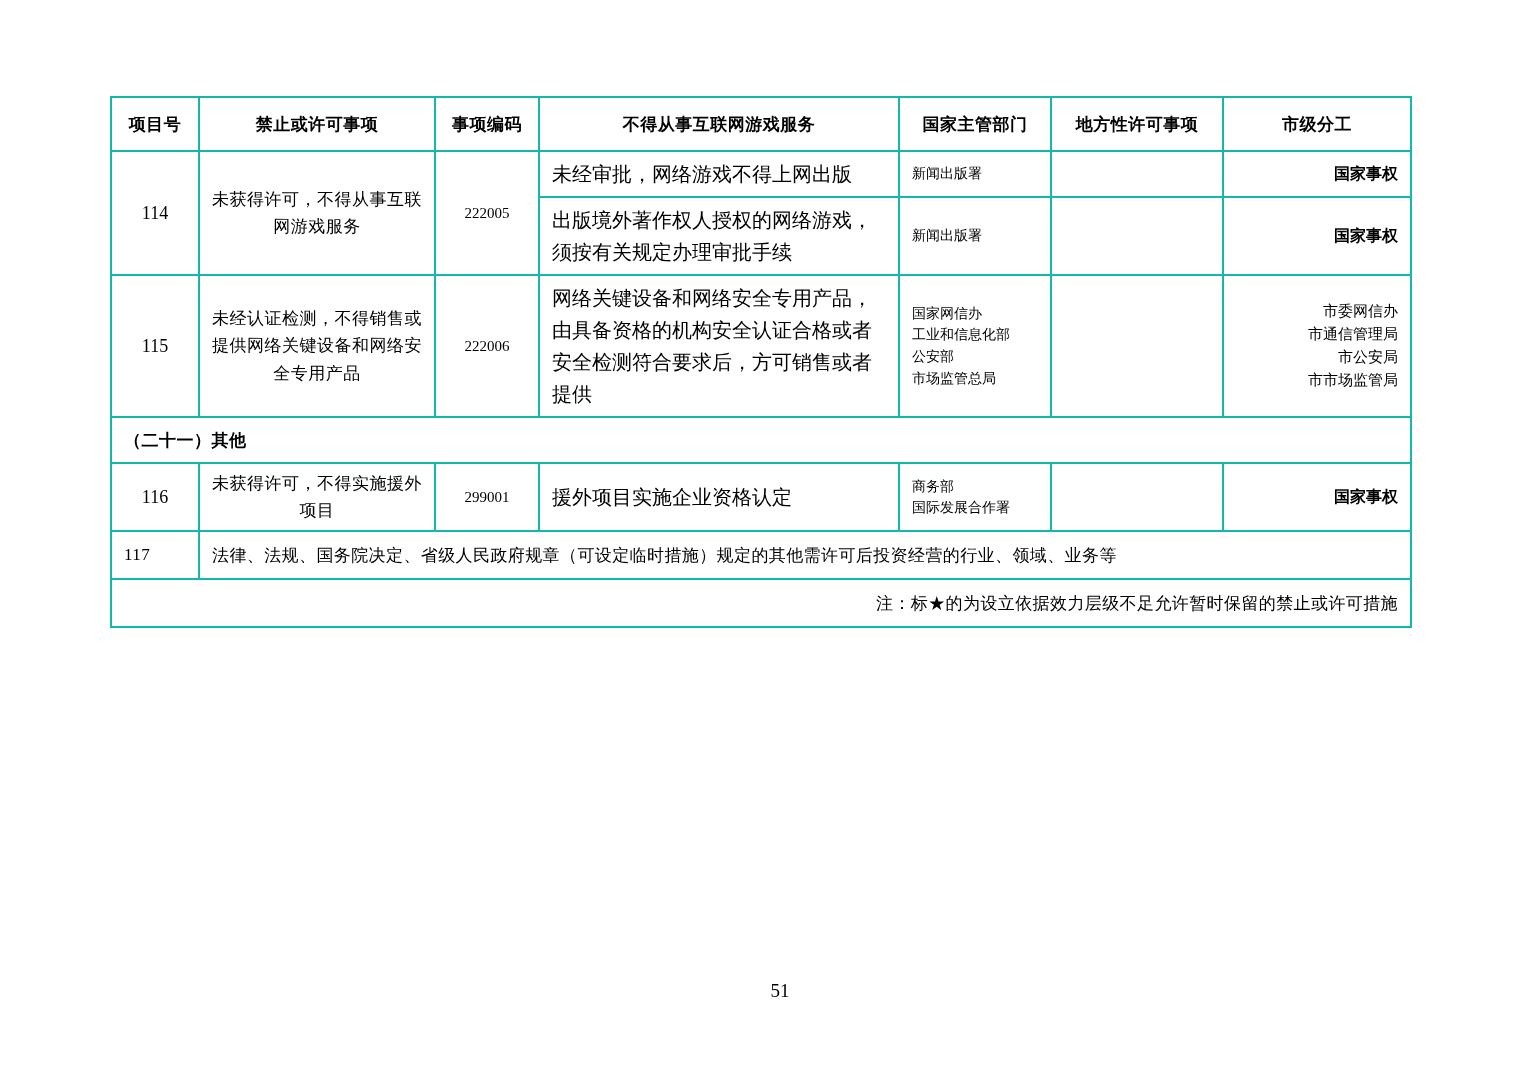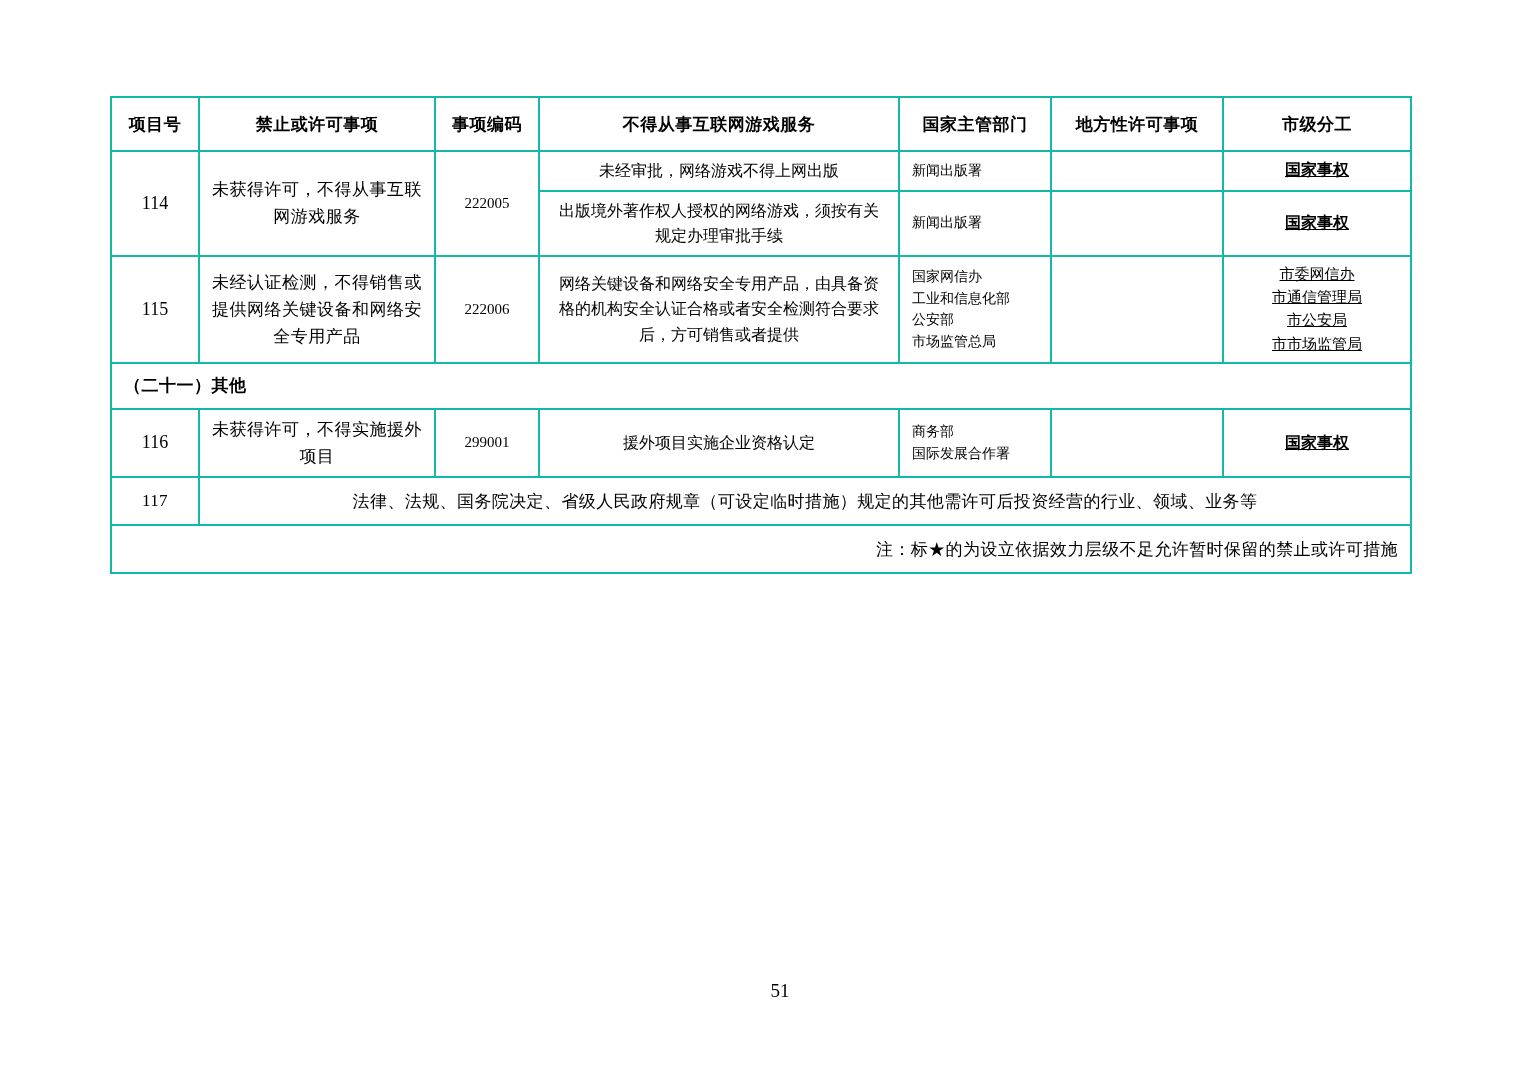--- a/index.html
+++ b/index.html
@@ -67,60 +67,59 @@
     text-align: center;
     vertical-align: middle;
   }
   .code {
     font-size: 15px;
     text-align: center;
     vertical-align: middle;
     font-family: "Liberation Serif", serif;
   }
   .desc {
-    font-size: 16px;
+    font-size: 20px;
     line-height: 1.6;
-    text-align: center;
+    text-align: left;
     vertical-align: middle;
   }
   .dept {
     font-size: 14px;
     line-height: 1.55;
     text-align: left;
     vertical-align: middle;
   }
   .local {
     font-size: 14px;
     text-align: left;
     vertical-align: middle;
   }
   .city {
     font-size: 15px;
     line-height: 1.55;
-    text-align: center;
-    vertical-align: middle;
-    text-decoration: underline;
+    text-align: right;
+    vertical-align: middle;
   }
   .city.bold {
     font-weight: bold;
     font-size: 16px;
   }
   .section-row td {
     font-size: 17px;
     font-weight: bold;
     letter-spacing: 0.5px;
     height: 46px;
     text-align: left;
     padding-left: 10px;
   }
   .wide-row td {
     font-size: 17px;
     letter-spacing: 0.4px;
     height: 48px;
-    text-align: center;
+    text-align: left;
     padding-left: 12px;
   }
   .note-row td {
     font-size: 17px;
     letter-spacing: 0.4px;
     height: 48px;
     text-align: right;
     padding-left: 12px;
   }
   .pagenum {

